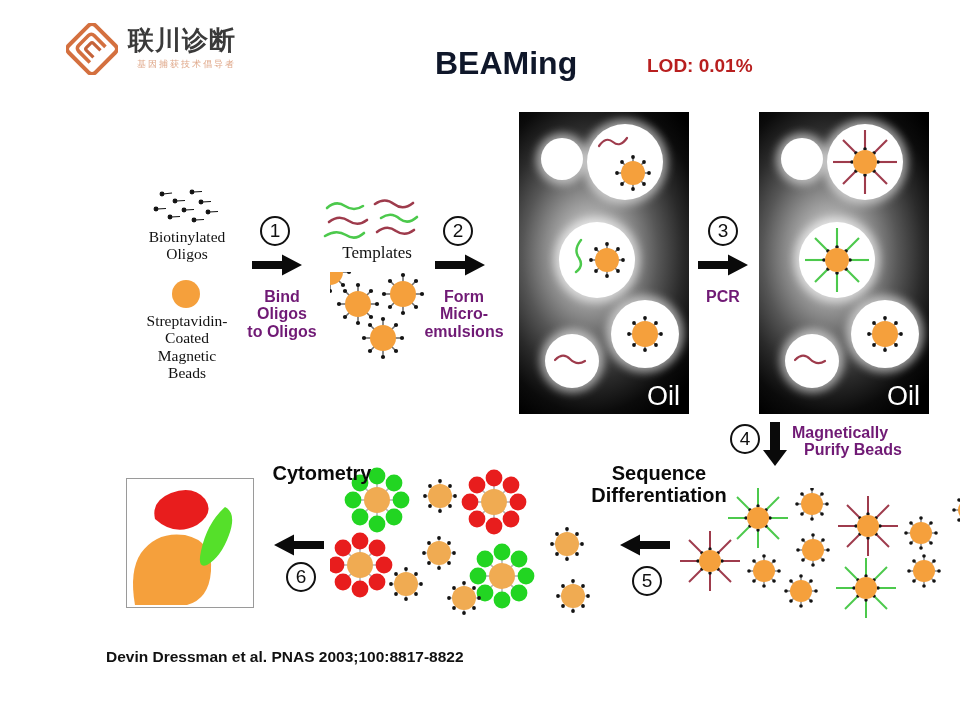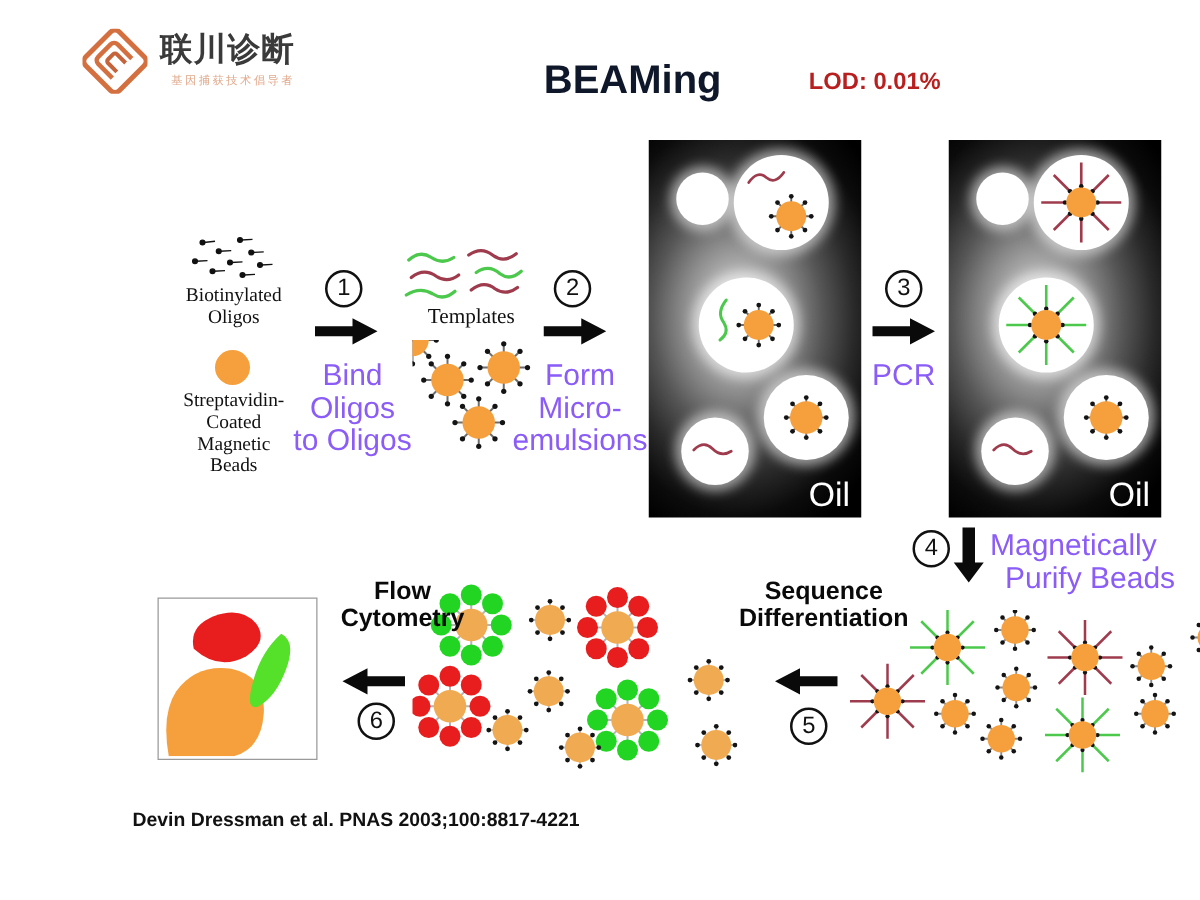--- a/index.html
+++ b/index.html
@@ -20,21 +20,21 @@
   .logo-cn{font-size:26px;font-weight:bold;color:#3a3a3a;letter-spacing:1px;line-height:1.05;
            font-family:"DejaVu Sans",sans-serif;}
   .logo-sub{font-size:9px;color:#e0a98b;letter-spacing:2px;margin-top:3px;
             font-family:"DejaVu Sans",sans-serif;text-align:right;}
 
   .title{left:395px;top:45px;font-size:32px;font-weight:bold;color:#0f172a;letter-spacing:0px;}
   .lod{left:607px;top:55px;font-size:19px;font-weight:bold;color:#b81f1f;}
   .center{text-align:center;}
 
   .legend-cap{font-size:15.5px;line-height:1.12;text-align:center;color:#111;font-family:Liberation Serif, serif;}
-  .step-cap{font-size:24px;font-weight:normal;line-height:1.08;color:#8b5cf6;}
+  .step-cap{font-size:16px;font-weight:bold;line-height:1.08;color:#701a75;}
   .flow-cap{font-size:20px;font-weight:bold;line-height:1.1;color:#0a0a0a;}
 
   
   .stepnum{border:2.2px solid #111;border-radius:50%;width:30px;height:30px;
            display:flex;align-items:center;justify-content:center;
            font-size:19px;color:#111;box-sizing:border-box;background:transparent;}
 
   
   .arrow-r{width:54px;height:26px;}
   .arrow-l{width:54px;height:26px;}
@@ -599,34 +599,33 @@
       <use href="#fplain" x="110" y="34"></use>
       <use href="#fplain" x="109" y="91"></use>
       <use href="#fplain" x="76" y="122"></use>
       <use href="#fplain" x="134" y="136"></use>
       <use href="#fplain" x="237" y="82"></use>
       <use href="#fplain" x="243" y="134"></use>
     </svg>
   </div>
 
   <div class="abs flow-cap center" style="left:212px;top:462px;width:140px;">
-    <div>Flow</div>
     <div>Cytometry</div>
   </div>
   <div class="abs arrow-l" style="left:232px;top:532px;">
     <svg width="54" height="26" viewBox="0 0 54 26">
       <path d="M52 9 H22 V2.5 L2 13 L22 23.5 V17 H52 Z" fill="#0a0a0a"></path>
     </svg>
   </div>
   <div class="abs stepnum" style="left:246px;top:562px;">6</div>
 
   <div class="abs cyto-box">
     <svg width="124" height="126" viewBox="0 0 124 126">
       <path d="M8 126 Q2 92 14 74 Q30 52 58 56 Q86 62 84 92 Q82 120 60 126 Z" fill="#f5a03c"></path>
       <path d="M28 40 Q24 22 44 14 Q66 6 78 20 Q88 34 70 46 Q48 58 28 40 Z" fill="#e81d1d"></path>
       <path d="M98 28 Q110 34 102 56 Q94 78 80 86 Q70 90 74 72 Q80 44 98 28 Z" fill="#55e02a"></path>
     </svg>
   </div>
 
-  <div class="abs cite">Devin Dressman et al. PNAS 2003;100:8817-4221</div>
+  <div class="abs cite">Devin Dressman et al. PNAS 2003;100:8817-8822</div>
 
 
 </div>
 
 </body></html>

